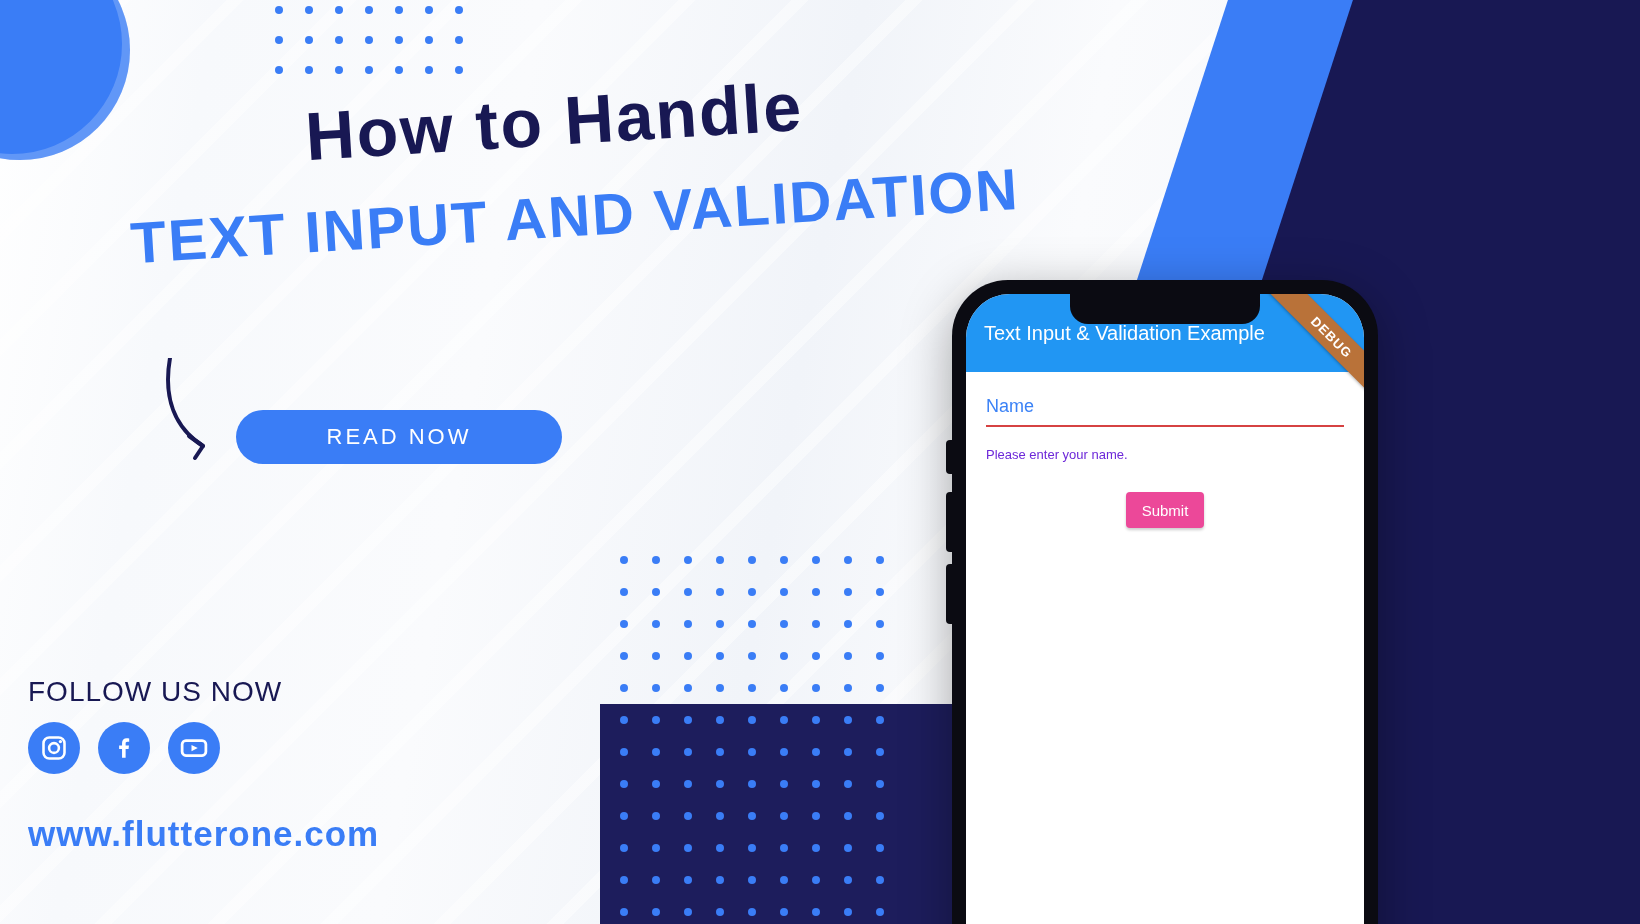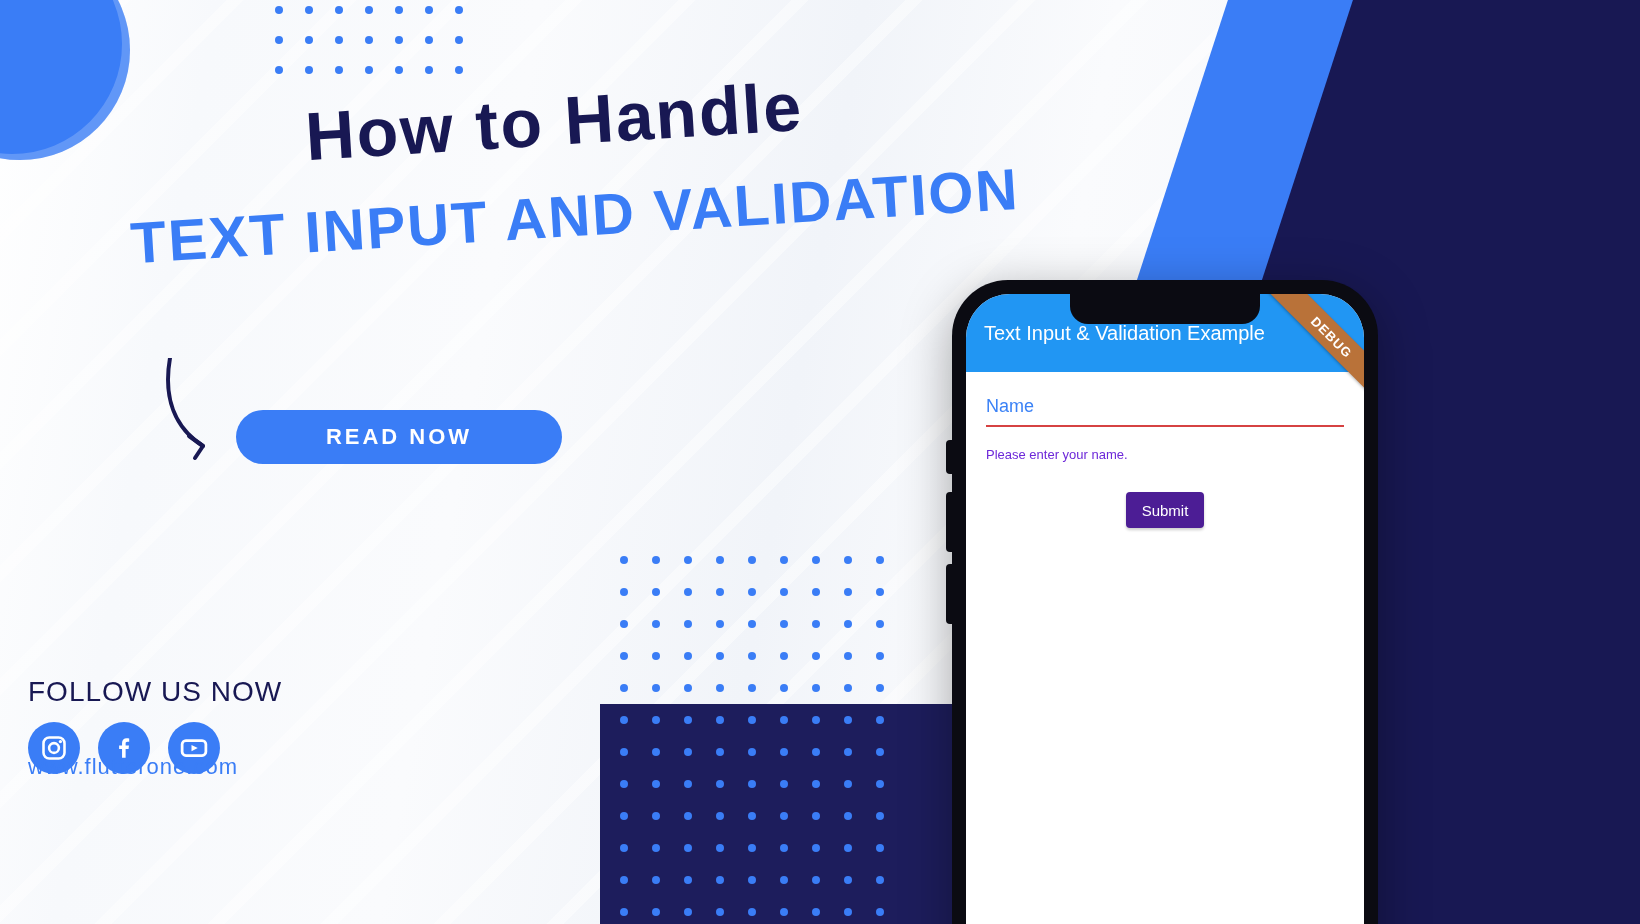--- a/index.html
+++ b/index.html
@@ -41,29 +41,29 @@
                    justify-self:start; align-self:start; }
 
   .title-line-1, .title-line-2 { position:absolute; font-weight:900; letter-spacing:2px; }
   .title-line-1 { left:305px; top:82px; font-size:68px; color:#181853; transform:rotate(-3.5deg); }
   .title-line-2 { left:130px; top:182px; font-size:58px; color:#3A7DF6; transform:rotate(-3.5deg); }
 
   .arrow-wrap { position:absolute; left:155px; top:358px; width:70px; height:110px; }
   .readnow-btn { position:absolute; left:236px; top:410px; width:326px; height:54px;
                  background:#3A7DF6; border-radius:27px;
                  display:flex; align-items:center; justify-content:center;
-                 color:#fff; font-weight:700; letter-spacing:3px; font-size:22px; }
+                 color:#fff; font-weight:400; letter-spacing:3px; font-size:22px; }
 
   .follow-lbl { position:absolute; left:28px; top:676px; font-size:28px; letter-spacing:1px;
                 color:#181853; font-weight:500; }
   .social-row { position:absolute; left:28px; top:722px; display:flex; gap:18px; }
   .social { width:52px; height:52px; border-radius:50%; background:#3A7DF6;
             display:flex; align-items:center; justify-content:center; }
-  .website { position:absolute; left:28px; top:754px; font-size:22px; color:#3A7DF6;
-             letter-spacing:1px; font-weight:400; }
+  .website { position:absolute; left:28px; top:814px; font-size:35px; color:#3A7DF6;
+             letter-spacing:1px; font-weight:700; }
 
   
   .phone { position:absolute; left:952px; top:280px; width:398px; height:800px;
            background:#0b0b12; border-radius:56px; padding:14px;
            box-shadow:0 12px 50px rgba(0,0,0,0.35); }
   .phone-btn-mute { position:absolute; left:-6px; top:160px; width:6px; height:34px;
                     background:#0b0b12; border-radius:4px 0 0 4px; }
   .phone-btn-vol1 { position:absolute; left:-6px; top:212px; width:6px; height:60px;
                     background:#0b0b12; border-radius:4px 0 0 4px; }
   .phone-btn-vol2 { position:absolute; left:-6px; top:284px; width:6px; height:60px;
@@ -83,21 +83,21 @@
   .dbg-ribbon { position:absolute; right:-48px; top:30px; transform:rotate(45deg);
                  width:160px; height:26px;
                  background:#b97239; color:#fff; font-size:13px; font-weight:700;
                  display:flex; align-items:center; justify-content:center; letter-spacing:1px;
                  box-shadow:0 1px 3px rgba(0,0,0,0.3); z-index:6; }
 
   .form-area { padding:24px 20px 0 20px; }
   .field-label { color:#3b82f6; font-size:18px; }
   .field-underline { height:2px; background:#d64242; margin-top:8px; }
   .error-text { color:#6d28d9; font-size:13px; margin-top:20px; }
-  .submit-btn { margin:30px auto 0 auto; width:78px; height:36px; background:#4c1d95;
+  .submit-btn { margin:30px auto 0 auto; width:78px; height:36px; background:#ec4899;
                 border-radius:4px; color:#fff; font-size:15px;
                 display:flex; align-items:center; justify-content:center;
                 box-shadow:0 2px 3px rgba(0,0,0,0.2); }
 
 </style>
 </head>
 <body>
 
 <div class="canvas">
   <div class="light-stripes"></div>

